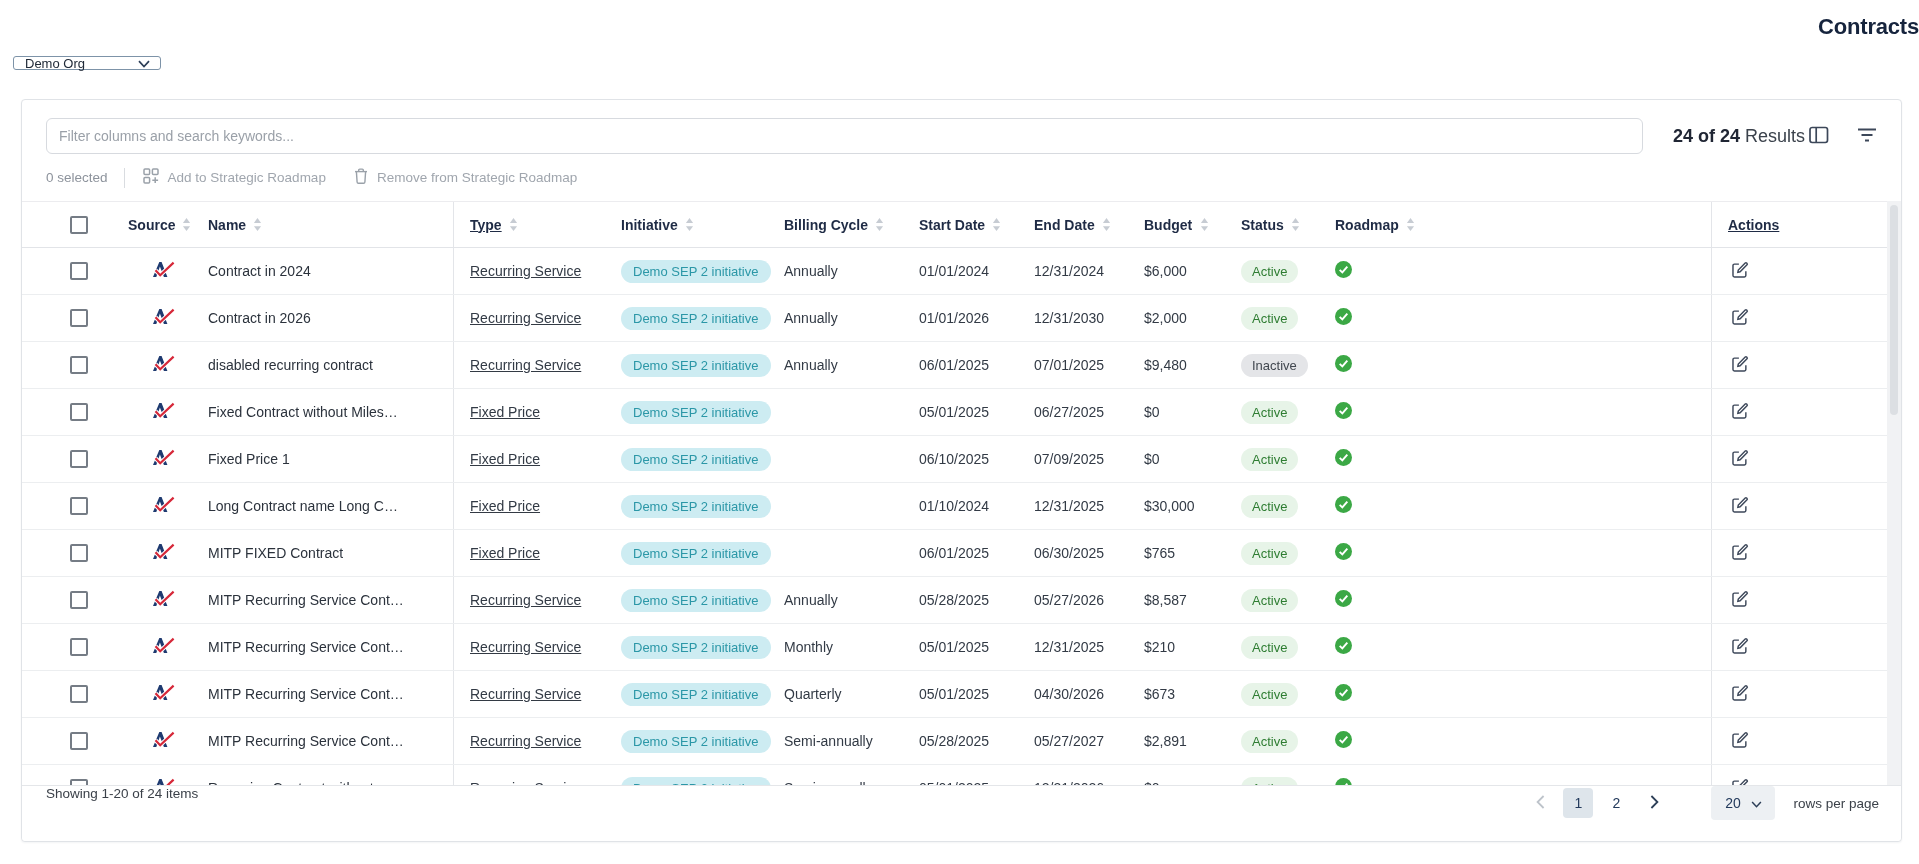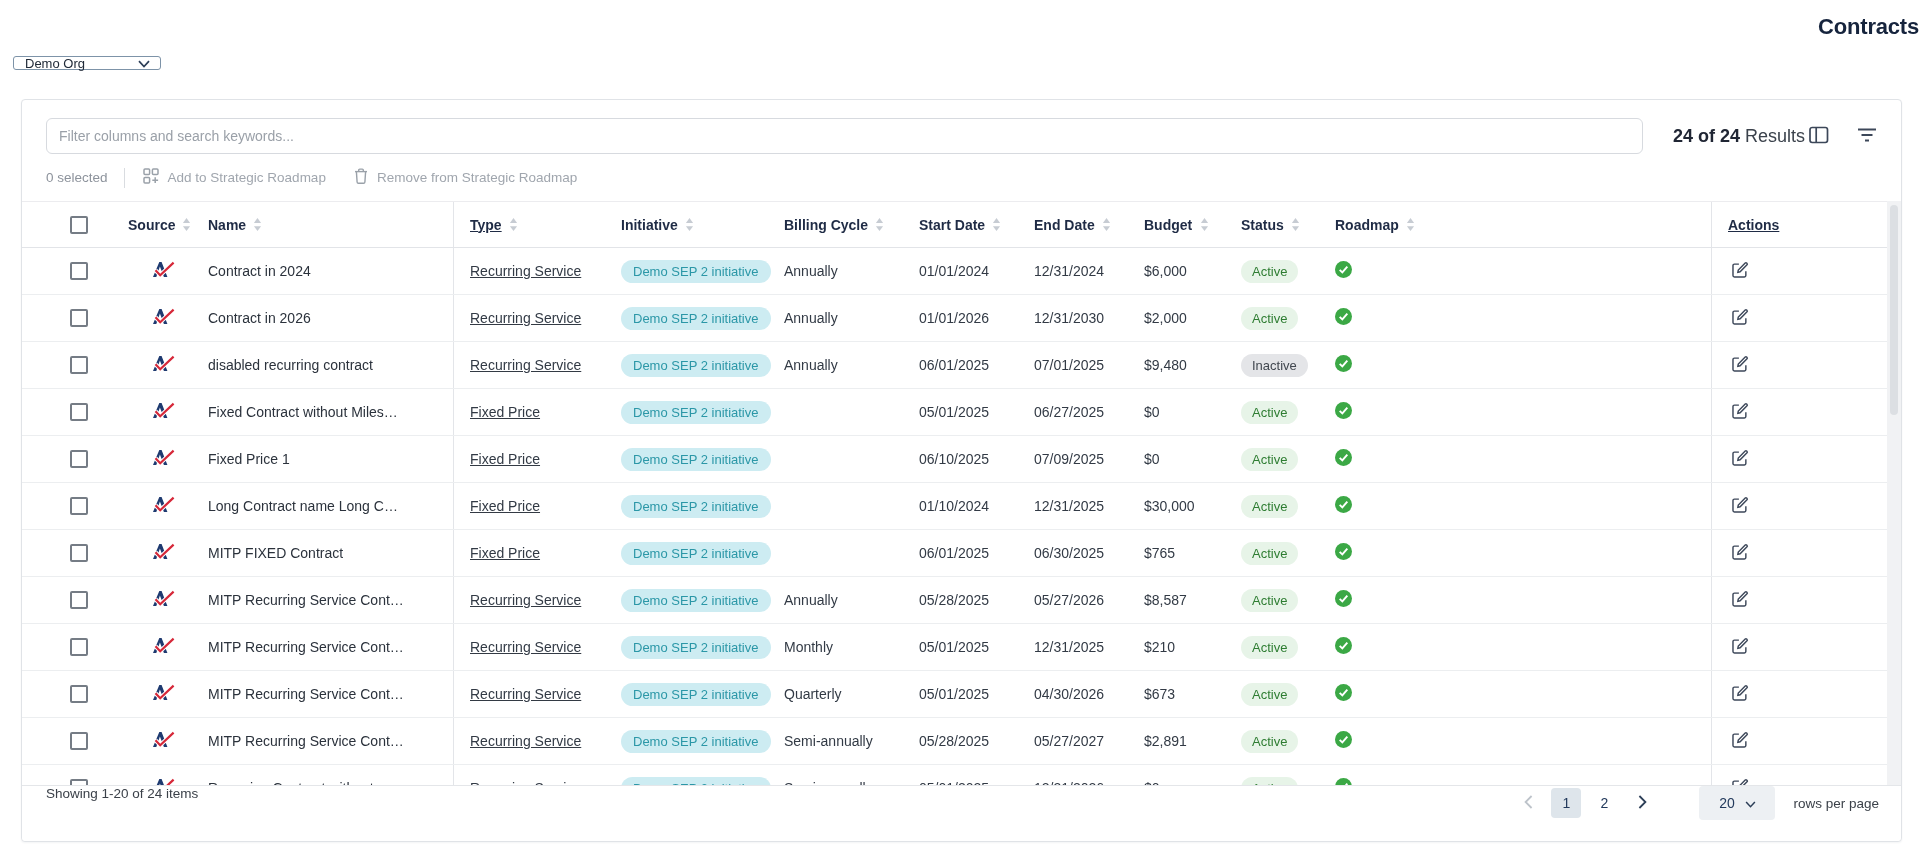--- a/index.html
+++ b/index.html
@@ -60,21 +60,21 @@
   .scroll-thumb { width:8px; margin:4px auto 0 auto; height:210px; background:#dcdfe3; border-radius:4px; }
 
   .tfoot { position:absolute; left:0; bottom:0; width:100%; height:56px; border-top:1px solid #e4e6e9;
     display:flex; align-items:flex-start; padding:0 22px 0 24px; background:#fff; border-radius:0 0 4px 4px; }
   .showing { font-size:13.5px; color:#3b4149; }
   .foot-right { margin-left:auto; display:flex; align-items:center; }
   .pager { display:flex; align-items:center; gap:8px; }
   .pg-btn { width:30px; height:30px; display:flex; align-items:center; justify-content:center; background:none;
     border:none; border-radius:4px; font-size:14px; color:#233a5c; cursor:pointer; font-family:"Liberation Sans",sans-serif; }
   .pg-current { background:#dee5eb; }
-  .page-size { margin-left:42px; width:76px; height:34px; background:#edf0f3; border-radius:4px; display:flex;
+  .page-size { margin-left:42px; width:64px; height:34px; background:#edf0f3; border-radius:4px; display:flex;
     align-items:center; justify-content:center; gap:10px; cursor:pointer; font-size:14px; color:#233a5c; }
   .rpp-label { margin-left:18px; font-size:13.5px; color:#3b4149; }
 </style>
 </head>
 <body>
 
 <div class="page">
 
   <h1 class="page-title">Contracts</h1>
 

